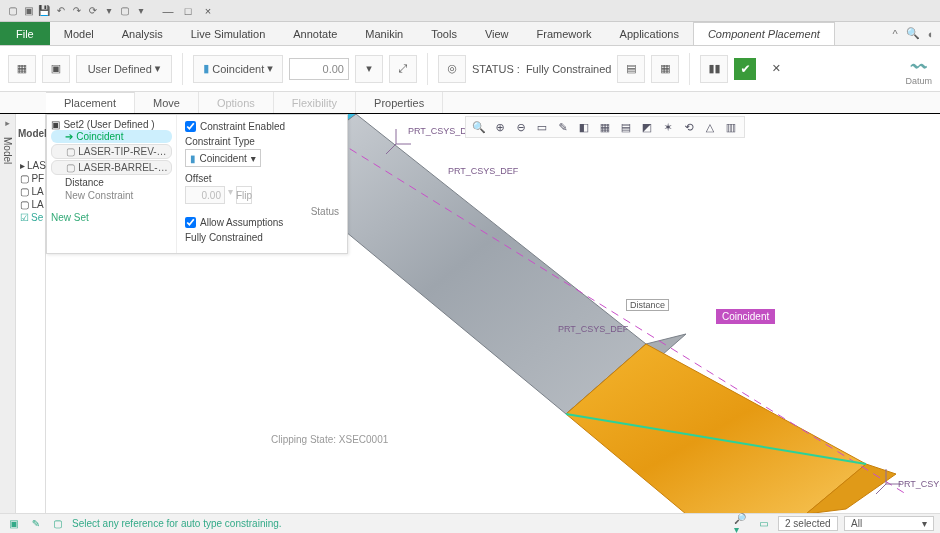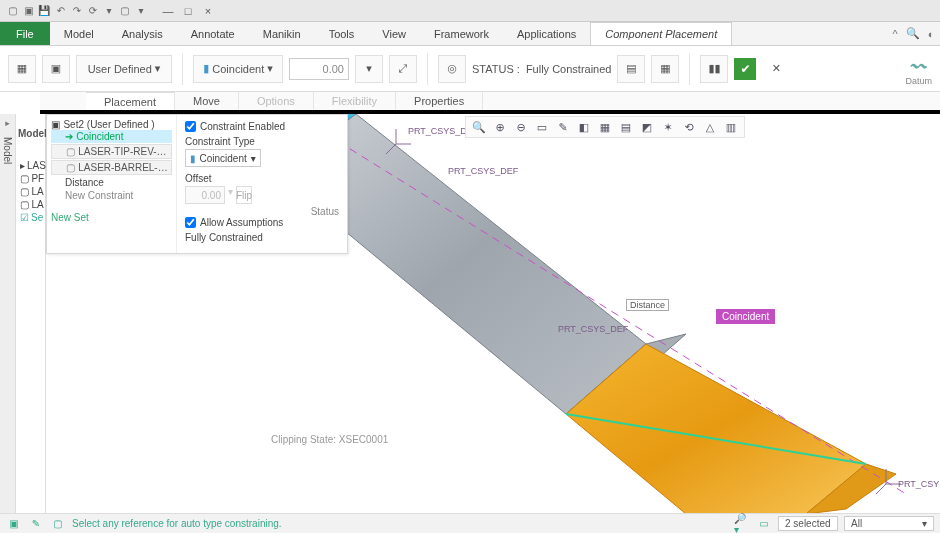--- a/index.html
+++ b/index.html
@@ -19,38 +19,38 @@
 .menubar .spacer { flex: 1; }
 .menubar .mini { width: 18px; display: flex; align-items: center; justify-content: center; color: #777; }
 
 .ribbon { height: 46px; background: #fff; border-bottom: 1px solid #ddd; display: flex; align-items: center; padding: 0 8px; gap: 6px; }
 .rb-btn { height: 28px; min-width: 28px; border: 1px solid #e0e0e0; background: #fafafa; display: inline-flex; align-items: center; justify-content: center; padding: 0 4px; gap: 3px; color: #555; font-size: 11px; }
 .rb-sep { width: 1px; height: 32px; background: #e4e4e4; margin: 0 4px; }
 .rb-input { width: 60px; height: 22px; border: 1px solid #ccc; text-align: right; padding: 0 4px; font-size: 11px; color: #888; }
 .rb-status { color: #555; font-size: 11px; }
 .rb-confirm { width: 22px; height: 22px; background: #3a9b3a; color: #fff; display: inline-flex; align-items: center; justify-content: center; font-size: 12px; }
 
-.sub-tabs { height: 22px; background: #fafafa; border-bottom: 4px solid #000000; display: flex; align-items: stretch; padding-left: 46px; margin-left: 40px; }
+.sub-tabs { height: 22px; background: #fafafa; border-bottom: 1px solid #000000; display: flex; align-items: stretch; padding-left: 46px; }
 .sub-tabs .st { padding: 0 18px; display: flex; align-items: center; font-size: 11px; color: #555; border-right: 1px solid #e5e5e5; }
 .sub-tabs .st.active { background: #fff; border-top: 1px solid #ddd; }
 .sub-tabs .st.disabled { color: #bbb; }
 
 .workspace { position: absolute; top: 114px; left: 0; right: 0; bottom: 20px; display: flex; }
 
 .nav-strip { width: 16px; background: #eee; border-right: 1px solid #ddd; display: flex; flex-direction: column; align-items: center; padding-top: 4px; gap: 3px; }
 .nav-strip .v { writing-mode: vertical-rl; font-size: 10px; color: #555; padding: 6px 0; }
 
 .tree-panel { width: 30px; background: #fff; border-right: 1px solid #ddd; position: relative; }
 .tree-top { position: absolute; top: 14px; left: 2px; font-size: 10px; color: #555; }
 .tree-item { display: flex; align-items: center; gap: 2px; padding: 1px 2px; font-size: 10px; color: #444; white-space: nowrap; overflow: hidden; }
 
 .placement-panel { position: absolute; top: 0; left: 46px; width: 302px; height: 140px; background: #fff; border: 1px solid #d8d8d8; box-shadow: 1px 1px 3px rgba(0,0,0,.1); display: flex; z-index: 5; }
 .pp-left { width: 130px; border-right: 1px solid #eee; padding: 4px; font-size: 10px; color: #444; }
 .pp-set { display: flex; align-items: center; gap: 3px; }
-.pp-row { padding: 1px 0 1px 14px; white-space: nowrap; overflow: hidden; text-overflow: ellipsis; }
+.pp-row { padding: 1px 0 1px 14px; white-space: nowrap; overflow: hidden; text-overflow: ellipsis; border-radius: 6px; }
 .pp-row.sel { background: #cdeffd; color: #0a5; }
 .pp-row.ref { background: #f3f3f3; border: 1px solid #e0e0e0; margin: 1px 0; color: #555; }
 .pp-link { color: #3a7; margin-top: 10px; cursor: default; }
 .pp-right { flex: 1; padding: 6px 8px; font-size: 10px; color: #444; }
 .pp-right label { display: flex; align-items: center; gap: 4px; margin-bottom: 4px; }
 .pp-field { margin: 2px 0; }
 .pp-select { height: 18px; border: 1px solid #ccc; padding: 0 4px; display: inline-flex; align-items: center; gap: 4px; min-width: 70px; font-size: 10px; }
 .pp-offset { display: flex; gap: 3px; }
 .pp-offset input { width: 40px; height: 18px; border: 1px solid #ddd; color: #bbb; font-size: 10px; text-align: right; padding-right: 3px; }
 .pp-flip { width: 16px; height: 18px; border: 1px solid #ddd; color: #aaa; font-size: 10px; display: inline-flex; align-items: center; justify-content: center; }
@@ -92,20 +92,21 @@
     <span>—</span>
     <span>□</span>
     <span>×</span>
   </div>
 </div>
 
 <div class="menubar">
   <div class="file">File</div>
   <div class="tab">Model</div>
   <div class="tab">Analysis</div>
+  <div class="tab">Live Simulation</div>
   <div class="tab">Annotate</div>
   <div class="tab">Manikin</div>
   <div class="tab">Tools</div>
   <div class="tab">View</div>
   <div class="tab">Framework</div>
   <div class="tab">Applications</div>
   <div class="tab active">Component Placement</div>
   <div class="spacer"></div>
   <div class="mini">^</div>
   <div class="mini">🔍</div>

